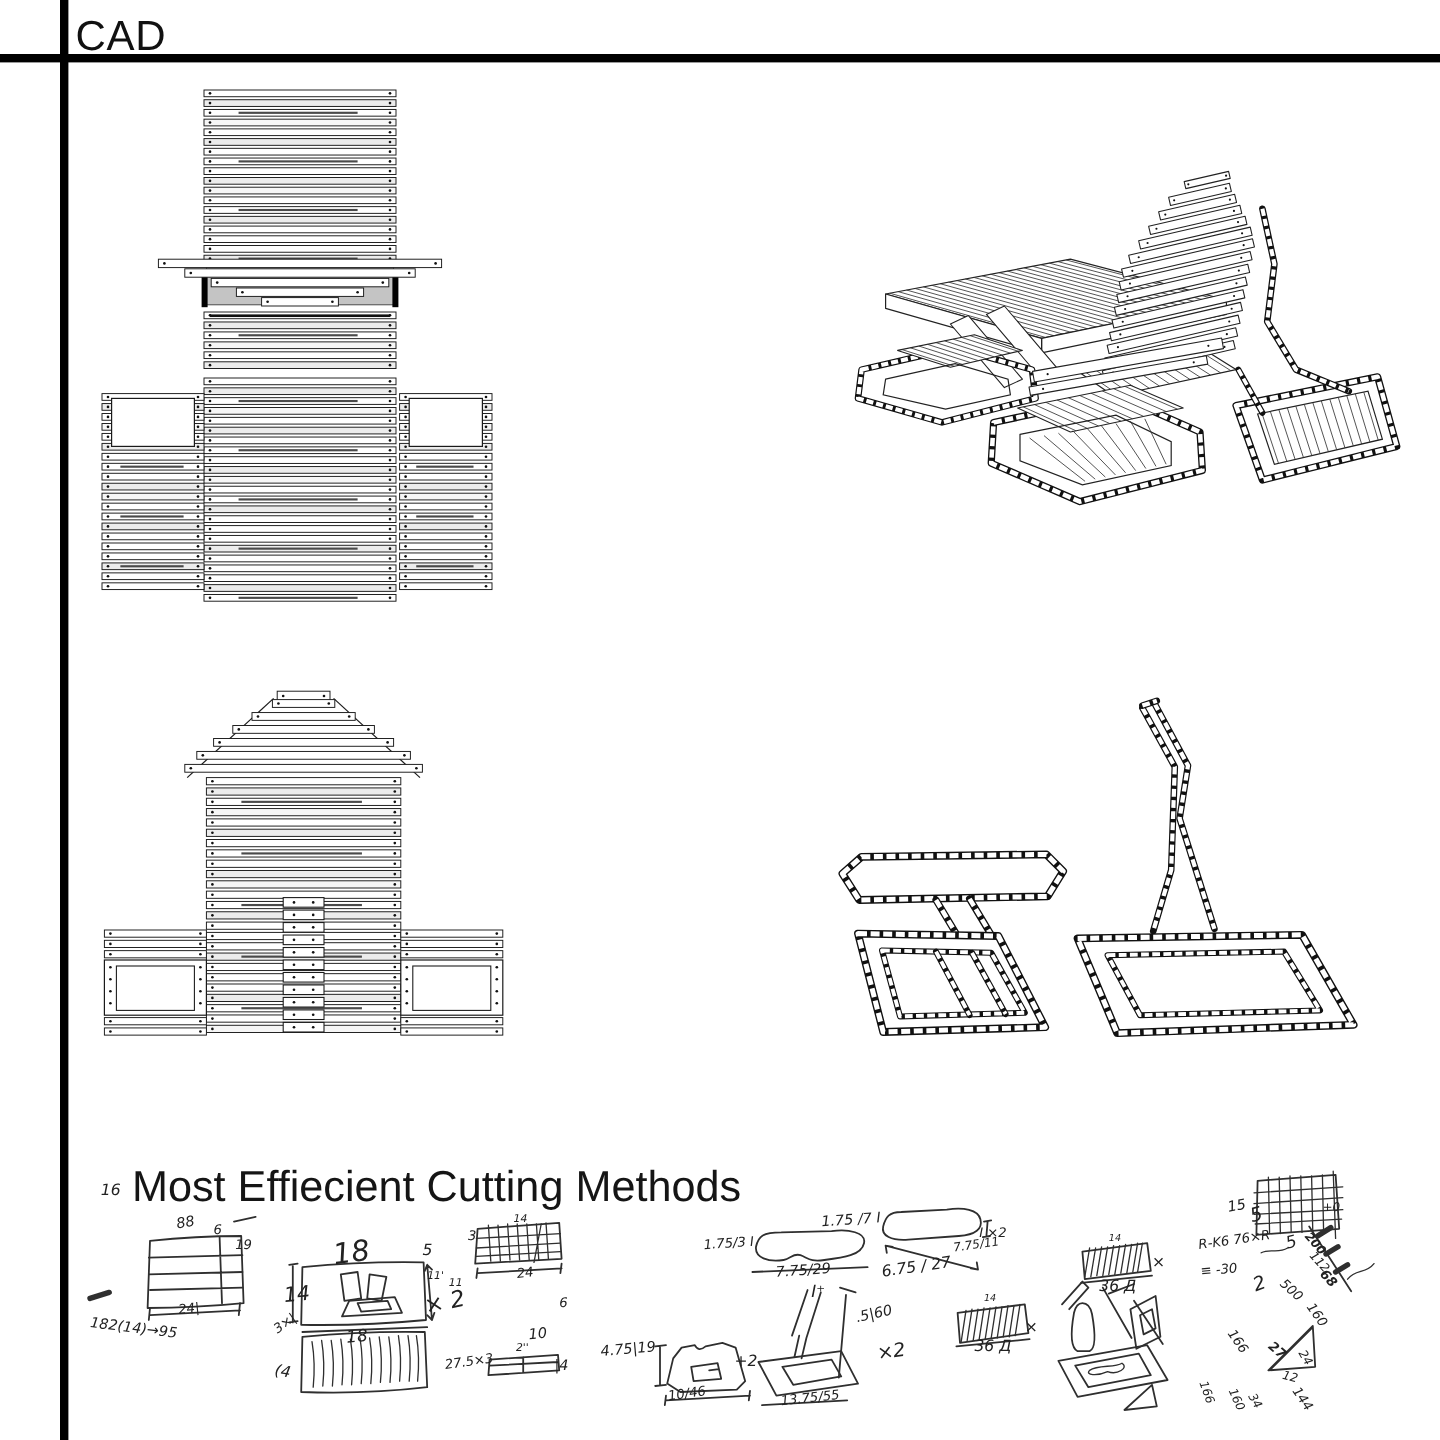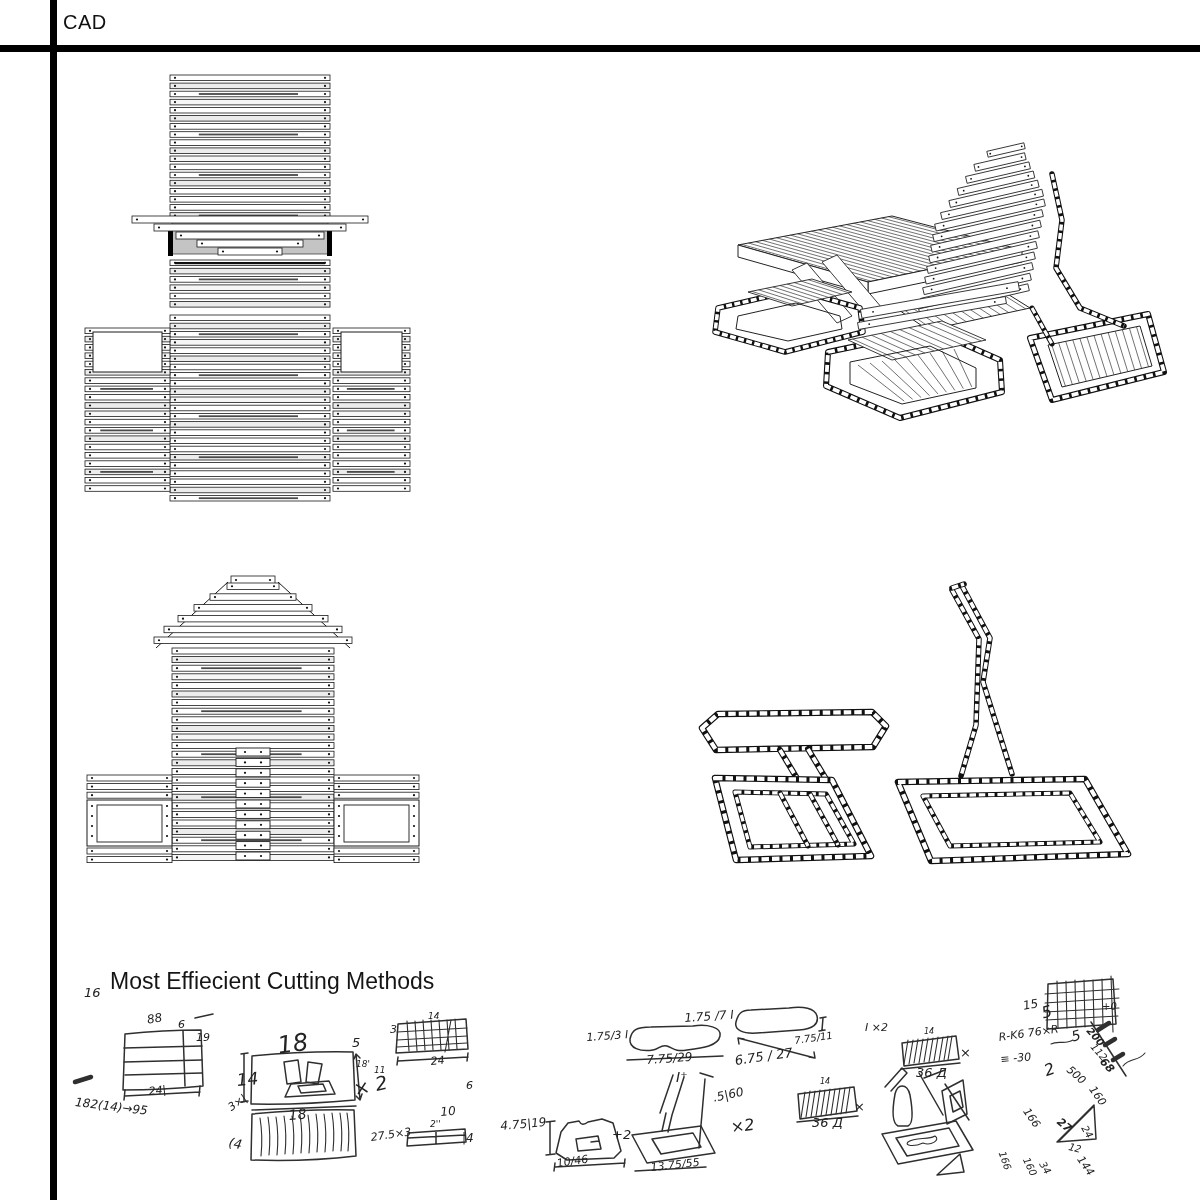--- a/index.html
+++ b/index.html
@@ -1,21 +1,21 @@
 <!DOCTYPE html>
 <html><head>
 <meta charset="utf-8">
 <style>
   html,body{margin:0;padding:0;background:#fff;}
   .page{position:relative;width:1200px;height:1200px;background:#fff;overflow:hidden;
         font-family:"Liberation Sans",sans-serif;}
   .vrule{position:absolute;left:50px;top:0;width:7px;height:1200px;background:#000;}
   .hrule{position:absolute;left:0;top:45px;width:1200px;height:7px;background:#000;}
-  .cad{position:absolute;left:63px;top:11px;font-size:20px;color:#111;letter-spacing:0.5px;}
-  .heading{position:absolute;left:110px;top:968px;font-size:23px;font-weight:500;color:#151515;z-index:5;}
+  .cad{position:absolute;left:63px;top:11px;font-size:35px;color:#111;letter-spacing:0.5px;}
+  .heading{position:absolute;left:110px;top:968px;font-size:36px;font-weight:500;color:#151515;z-index:5;}
   .drw{position:absolute;}
   #annos span.anno{position:absolute;font-family:"DejaVu Sans",sans-serif;font-style:italic;
         color:#222;transform-origin:left top;white-space:nowrap;z-index:6;line-height:1;}
   svg{display:block;}
   .sk path,.sk line{fill:none;stroke:#2f2f2f;stroke-width:1.5;stroke-linecap:round;stroke-linejoin:round;}
   .sk .fat{stroke-width:4.5;}
   .sk .thin{stroke-width:1.1;}
 </style>
 </head>
 <body>
@@ -778,38 +778,38 @@
   <div id="annos">
       <span class="anno" style="left: 146px; top: 1014px; font-size: 12px; transform: rotate(-10deg);">88</span>
       <span class="anno" style="left: 178px; top: 1019px; font-size: 11px;">6</span>
       <span class="anno" style="left: 196px; top: 1032px; font-size: 11px;">19</span>
       <span class="anno" style="left: 84px; top: 986px; font-size: 13px;">16</span>
       <span class="anno" style="left: 148px; top: 1086px; font-size: 11px; transform: rotate(-6deg);">24|</span>
       <span class="anno" style="left: 76px; top: 1096px; font-size: 12px; transform: rotate(7deg);">182(14)→95</span>
       <span class="anno" style="left: 276px; top: 1034px; font-size: 24px; transform: rotate(-8deg);">18</span>
       <span class="anno" style="left: 352px; top: 1036px; font-size: 13px;">5</span>
       <span class="anno" style="left: 236px; top: 1072px; font-size: 17px; transform: rotate(-5deg);">14</span>
-      <span class="anno" style="left: 356px; top: 1060px; font-size: 9px;">18'</span>
+      <span class="anno" style="left: 356px; top: 1060px; font-size: 9px;">11'</span>
       <span class="anno" style="left: 374px; top: 1066px; font-size: 9px;">11</span>
       <span class="anno" style="left: 352px; top: 1080px; font-size: 19px; transform: rotate(-12deg);">× 2</span>
       <span class="anno" style="left: 226px; top: 1104px; font-size: 11px; transform: rotate(-35deg);">3×|</span>
       <span class="anno" style="left: 288px; top: 1108px; font-size: 14px; transform: rotate(-5deg);">18</span>
       <span class="anno" style="left: 230px; top: 1136px; font-size: 13px; transform: rotate(10deg);">(4</span>
       <span class="anno" style="left: 370px; top: 1132px; font-size: 11px; transform: rotate(-8deg);">27.5×3</span>
       <span class="anno" style="left: 390px; top: 1024px; font-size: 11px;">3</span>
       <span class="anno" style="left: 428px; top: 1012px; font-size: 9px;">14</span>
       <span class="anno" style="left: 430px; top: 1056px; font-size: 11px; transform: rotate(-6deg);">24</span>
       <span class="anno" style="left: 466px; top: 1080px; font-size: 11px;">6</span>
       <span class="anno" style="left: 440px; top: 1106px; font-size: 12px; transform: rotate(-5deg);">10</span>
       <span class="anno" style="left: 430px; top: 1120px; font-size: 9px;">2''</span>
       <span class="anno" style="left: 462px; top: 1132px; font-size: 12px;">|4</span>
       <span class="anno" style="left: 586px; top: 1032px; font-size: 11px; transform: rotate(-4deg);">1.75/3 I</span>
       <span class="anno" style="left: 646px; top: 1054px; font-size: 12px; transform: rotate(-4deg);">7.75/29</span>
       <span class="anno" style="left: 684px; top: 1012px; font-size: 12px; transform: rotate(-4deg);">1.75 /7 I</span>
-      <span class="anno" style="left: 865px; top: 1022px; font-size: 11px; text-align: center;">I ×2</span>
+      <span class="anno" style="left: 816px; top: 1022px; font-size: 11px; text-align: center;">I ×2</span>
       <span class="anno" style="left: 794px; top: 1036px; font-size: 10px; transform: rotate(-8deg);">7.75/11</span>
       <span class="anno" style="left: 734px; top: 1054px; font-size: 13px; transform: rotate(-8deg);">6.75 / 27</span>
       <span class="anno" style="left: 676px; top: 1070px; font-size: 14px;">I⁺</span>
       <span class="anno" style="left: 712px; top: 1092px; font-size: 12px; transform: rotate(-12deg);">.5|60</span>
       <span class="anno" style="left: 730px; top: 1120px; font-size: 16px; transform: rotate(-8deg);">×2</span>
       <span class="anno" style="left: 650px; top: 1162px; font-size: 11px; transform: rotate(-6deg);">13.75/55</span>
       <span class="anno" style="left: 500px; top: 1120px; font-size: 12px; transform: rotate(-5deg);">4.75|19</span>
       <span class="anno" style="left: 612px; top: 1128px; font-size: 13px;">+2</span>
       <span class="anno" style="left: 556px; top: 1158px; font-size: 11px; transform: rotate(-8deg);">10/46</span>
       <span class="anno" style="left: 820px; top: 1078px; font-size: 8px;">14</span>

